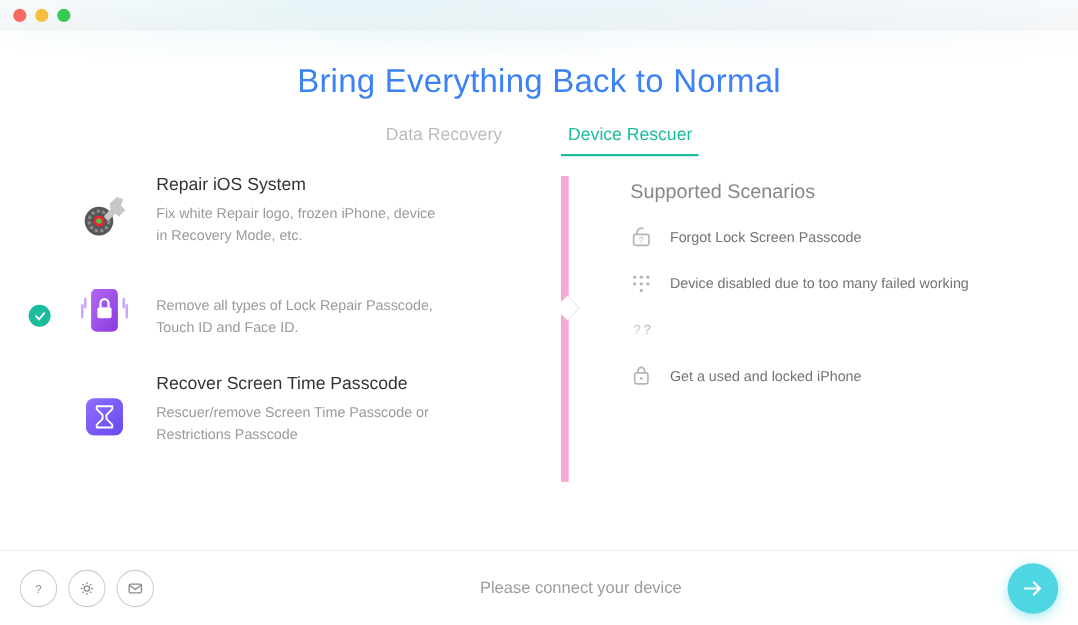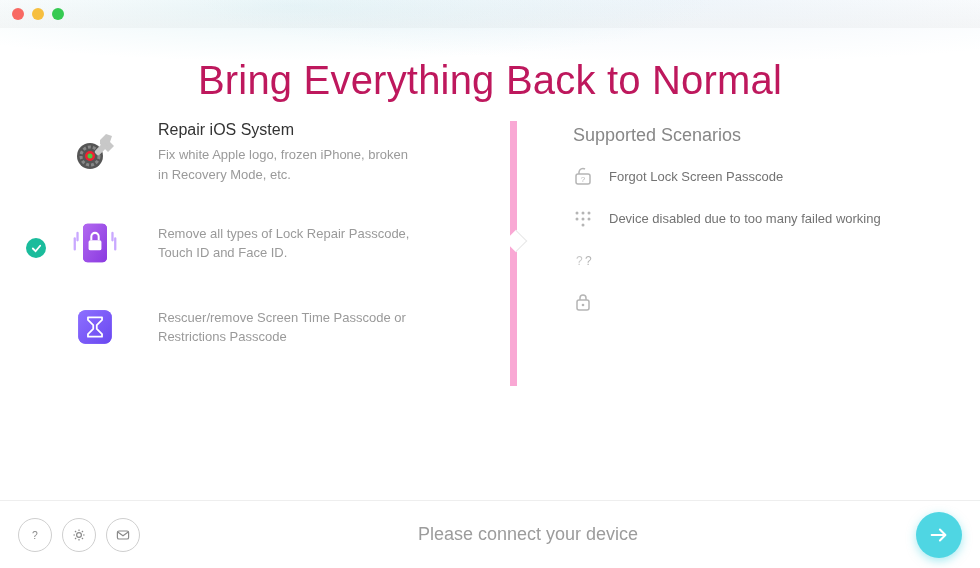--- a/index.html
+++ b/index.html
@@ -34,23 +34,23 @@
   pointer-events: none;
 }
 
 .content {
   padding-top: 30px;
   text-align: center;
   position: relative;
   height: 472px;
 }
 .main-title {
-  font-size: 40px;
+  font-size: 30px;
   font-weight: 400;
-  color: #be185d;
+  color: #3b82f6;
   letter-spacing: 0.2px;
 }
 .tabs {
   display: flex;
   justify-content: center;
   gap: 60px;
   margin-top: 22px;
 }
 .tab {
   font-size: 16px;
@@ -93,22 +93,22 @@
   width: 16px;
   height: 16px;
   background: #fff;
   border-right: 1px solid #e8e8e8;
   border-bottom: 1px solid #e8e8e8;
   transform: rotate(-45deg);
 }
 
 .option {
   display: flex;
-  align-items: center;
-  gap: 38px;
+  align-items: flex-end;
+  gap: 22px;
   margin-bottom: 34px;
   position: relative;
   cursor: pointer;
 }
 .option .check {
   position: absolute;
   left: -44px;
   top: 20px;
   width: 20px;
   height: 20px;
@@ -186,21 +186,21 @@
   display: flex;
   align-items: center;
   justify-content: center;
   cursor: pointer;
   color: #8a8a8a;
 }
 .footer-center {
   flex: 1;
   text-align: center;
   color: #9c9c9c;
-  font-size: 18px;
+  font-size: 15px;
 }
 .next-btn {
   width: 46px; height: 46px;
   border-radius: 50%;
   background: #4fd6e3;
   display: flex;
   align-items: center;
   justify-content: center;
   cursor: pointer;
   box-shadow: 0 3px 10px rgba(79,214,227,0.5);
@@ -213,40 +213,44 @@
 <div class="title-bar">
   <div class="tl-dot dot-red"></div>
   <div class="tl-dot dot-yellow"></div>
   <div class="tl-dot dot-green"></div>
 </div>
 <div class="wave-bg"></div>
 
 <div class="content">
   <h1 class="main-title">Bring Everything Back to Normal</h1>
 
+  <div class="tabs">
+    <div class="tab">Data Recovery</div>
+    <div class="tab active">Device Rescuer</div>
+  </div>
 
   <div class="panels">
 
     <div class="left-panel">
 
       <div class="option">
 
         <div class="opt-icon">
           <svg viewBox="0 0 50 50" width="50" height="50">
             <circle cx="20" cy="28" r="13" fill="#555"></circle>
             <circle cx="20" cy="28" r="9" fill="none" stroke="#888" stroke-width="3" stroke-dasharray="3 2"></circle>
             <circle cx="20" cy="28" r="5" fill="#e23"></circle>
             <circle cx="20" cy="28" r="2.5" fill="#4c4"></circle>
             <path d="M30 12 L36 6 L42 8 L40 14 L44 18 L38 24 L30 16 Z" fill="#c8c8c8"></path>
             <rect x="28" y="14" width="6" height="14" rx="2" fill="#c8c8c8" transform="rotate(45 31 21)"></rect>
           </svg>
         </div>
         <div class="opt-text">
           <h3>Repair iOS System</h3>
-          <p>Fix white Apple logo, frozen iPhone, broken in Recovery Mode, etc.</p>
+          <p>Fix white Repair logo, frozen iPhone, device in Recovery Mode, etc.</p>
         </div>
       </div>
 
       <div class="option selected">
         <div class="check">
           <svg viewBox="0 0 12 12">
               <path d="M2 6 L5 9 L10 3" stroke="#fff" stroke-width="2" fill="none" stroke-linecap="round"></path>
             </svg>
         </div>
         <div class="opt-icon" style="position:relative;">
@@ -281,20 +285,21 @@
             <defs>
                 <linearGradient id="g2" x1="0" y1="0" x2="1" y2="1">
                   <stop offset="0" stop-color="#8d6fff"></stop>
                   <stop offset="1" stop-color="#6a48f0"></stop>
                 </linearGradient>
               </defs>
             <path d="M17 14 h16 v3 l-6 6 v4 l6 6 v3 h-16 v-3 l6-6 v-4 l-6-6 z" fill="none" stroke="#fff" stroke-width="2" stroke-linejoin="round"></path>
           </svg>
         </div>
         <div class="opt-text">
+          <h3>Recover Screen Time Passcode</h3>
           <p>Rescuer/remove Screen Time Passcode or Restrictions Passcode</p>
         </div>
       </div>
 
     </div>
 
     <div class="right-panel">
       <div class="arrow-divider"></div>
       <h2 class="sup-title">Supported Scenarios</h2>
 
@@ -334,20 +339,21 @@
       </div>
 
       <div class="scenario">
         <div class="sc-icon">
           <svg viewBox="0 0 20 20" width="20" height="20">
               <rect x="4" y="8" width="12" height="10" rx="2" fill="none" stroke="#b5b5b5" stroke-width="1.5"></rect>
               <path d="M7 8 v-2 a3 3 0 0 1 6 0 v2" fill="none" stroke="#b5b5b5" stroke-width="1.5"></path>
               <circle cx="10" cy="13" r="1.3" fill="#b5b5b5"></circle>
             </svg>
         </div>
+        <div class="sc-text">Get a used and locked iPhone</div>
       </div>
 
 
     </div>
   </div>
 </div>
 
 <div class="footer">
   <div class="footer-btns">
     <div class="fbtn">

